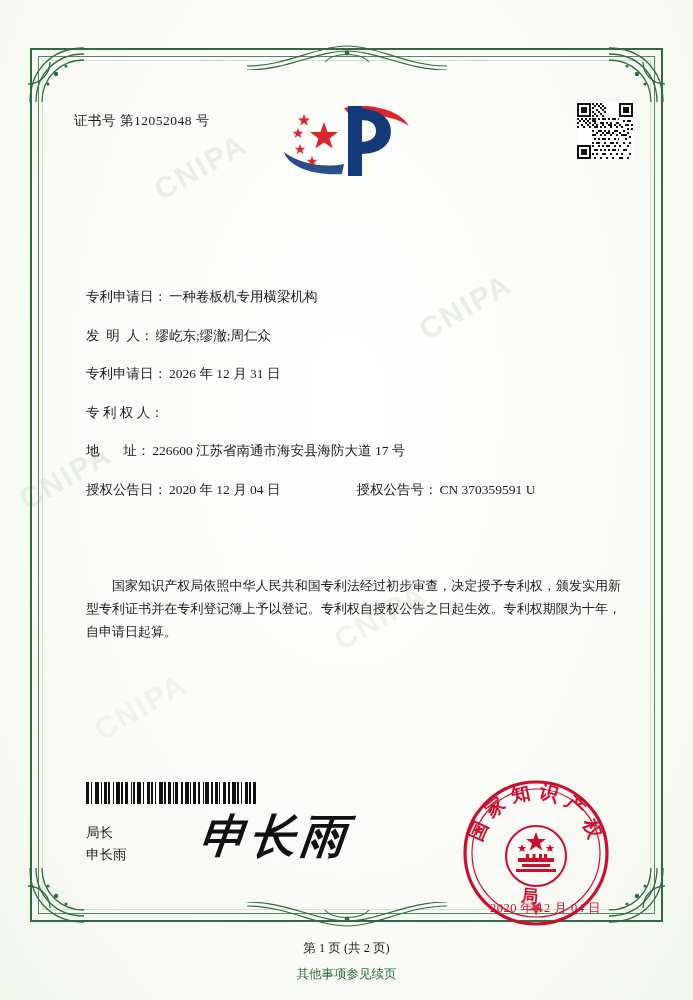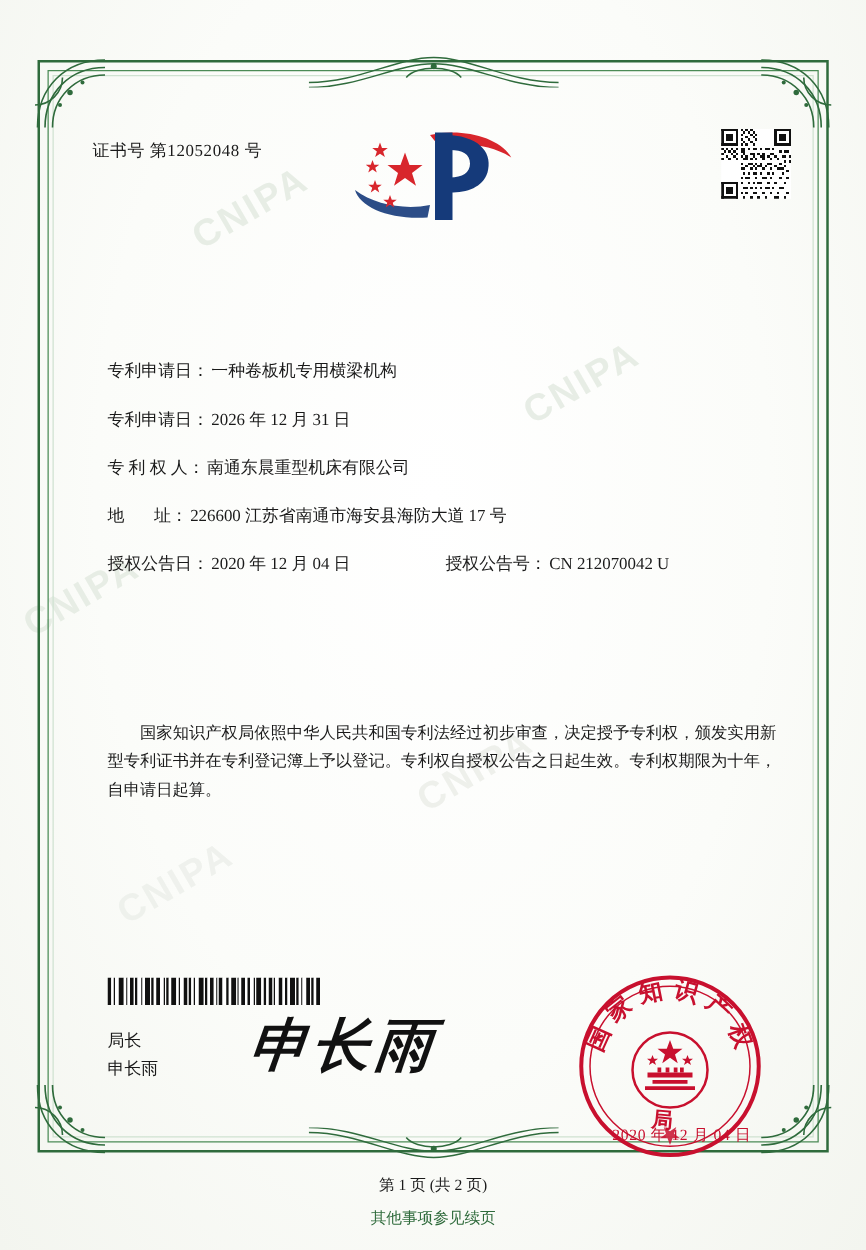--- a/index.html
+++ b/index.html
@@ -410,37 +410,40 @@
     </svg>
   </div>
 
 
   <div class="fields">
     <div class="row">
       <span class="lbl">专利申请日：</span>
       <span class="val">一种卷板机专用横梁机构</span>
     </div>
     <div class="row">
+      <span class="lbl">发  明  人：</span>
+      <span class="val">缪屹东;缪澈;周仁众</span>
+    </div>
+    <div class="row">
       <span class="lbl">专利申请日：</span>
       <span class="val">2026 年 12 月 31 日</span>
     </div>
     <div class="row">
       <span class="lbl">专 利 权 人：</span>
-      <span class="val">南通东晨重型机床有限公司</span>
     </div>
     <div class="row">
       <span class="lbl">地       址：</span>
       <span class="val">226600 江苏省南通市海安县海防大道 17 号</span>
     </div>
     <div class="row row-2col">
       <span class="lbl">授权公告日：</span>
       <span class="val">2020 年 12 月 04 日</span>
       <span class="col2">
         <span class="lbl">授权公告号：</span>
-        <span class="val">CN 212070042 U</span>
+        <span class="val">CN 370359591 U</span>
       </span>
     </div>
   </div>
 
   <div class="paras">
     <p>国家知识产权局依照中华人民共和国专利法经过初步审查，决定授予专利权，颁发实用新型专利证书并在专利登记簿上予以登记。专利权自授权公告之日起生效。专利权期限为十年，自申请日起算。</p>
   </div>
 
   <div class="barcode">
     <i style="width:3px;background:#111"></i>

